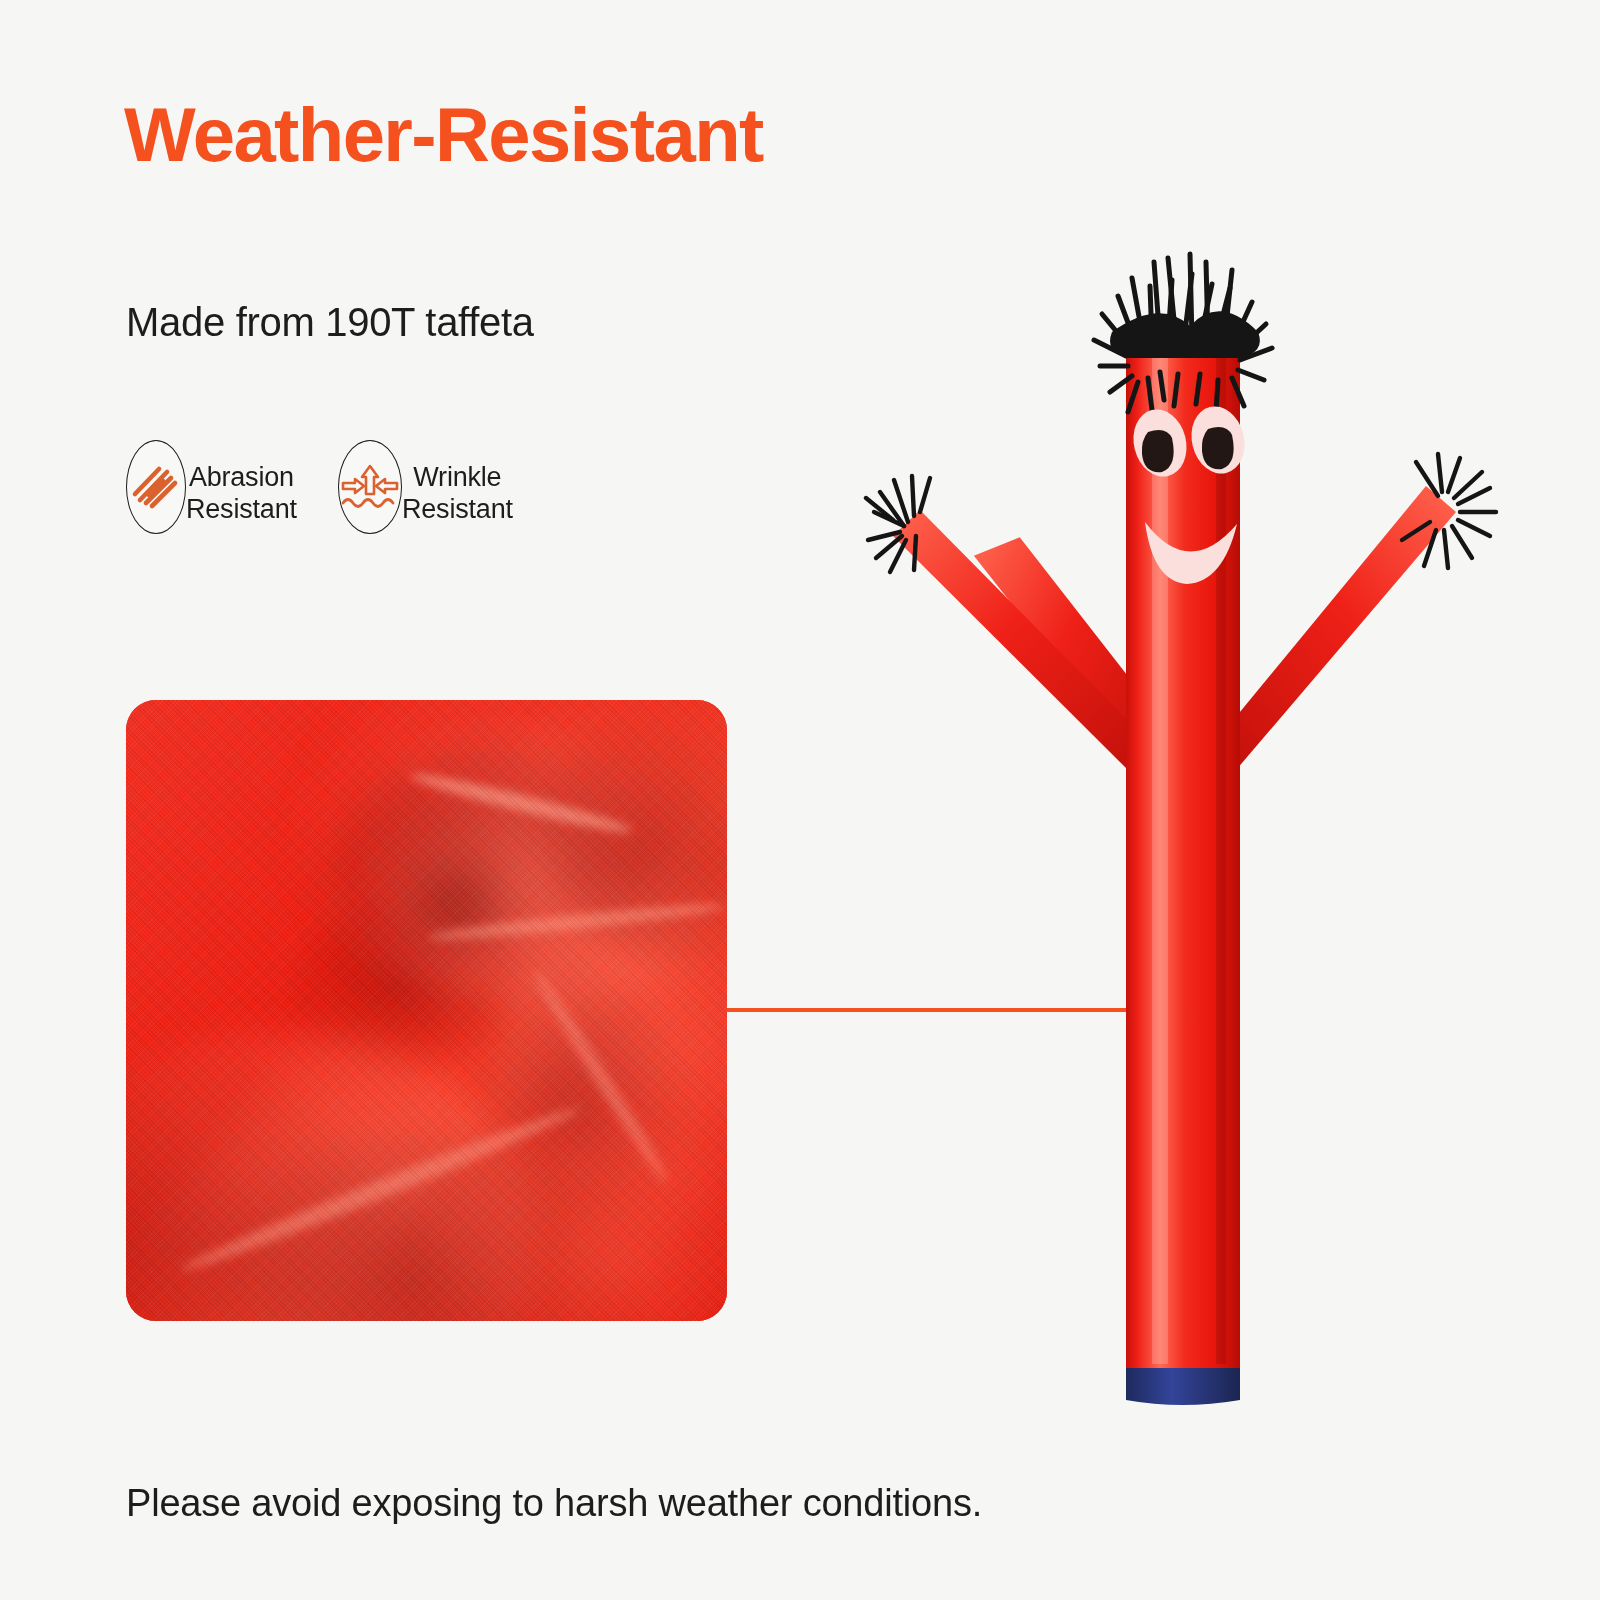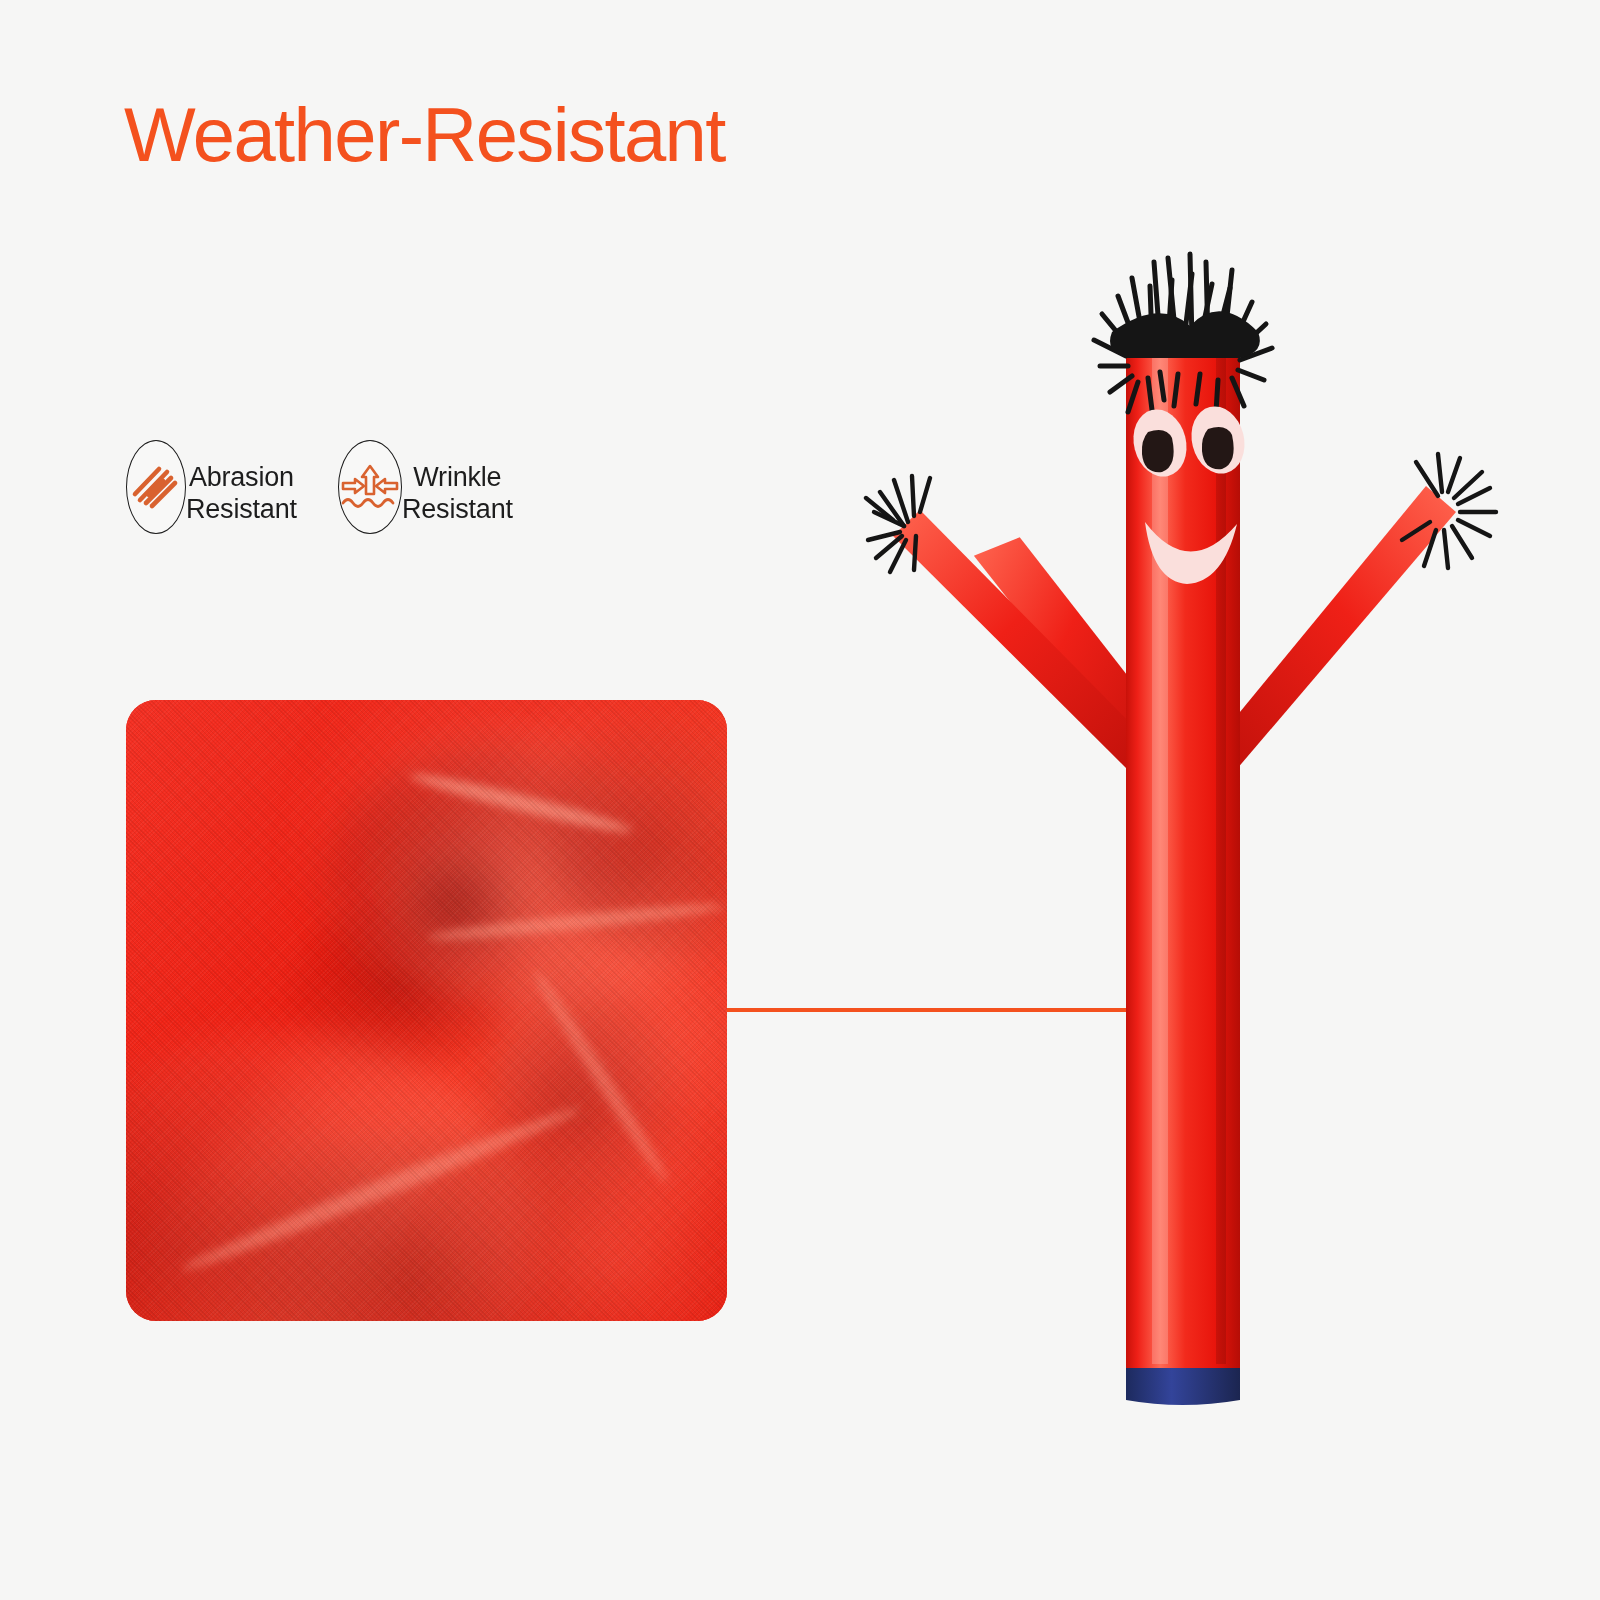--- a/index.html
+++ b/index.html
@@ -20,21 +20,21 @@
     background: #f6f6f5;
   }
 
   
   .headline {
     position: absolute;
     left: 124px;
     top: 92px;
     width: 960px;
     font-size: 76px;
-    font-weight: normal;
+    font-weight: bold;
     line-height: 1.13;
     letter-spacing: -1.6px;
     color: #f4511e;
   }
   .headline .line { display: block; white-space: nowrap; }
 
   .subheadline {
     position: absolute;
     left: 126px;
     top: 300px;
@@ -185,20 +185,21 @@
 </style>
 </head>
 <body>
 
 <div id="page">
 
   <div class="headline">
     <span class="line">Weather-Resistant</span>
   </div>
 
+  <div class="subheadline">Made from 190T taffeta</div>
 
   <div class="badges">
 
     <div class="badge">
       <div class="badge-circle">
         <span>
           <svg width="58" height="58" viewBox="0 0 58 58" aria-hidden="true">
             <g stroke="#d9622f" stroke-width="4.6" stroke-linecap="round">
               <line x1="8" y1="36" x2="32" y2="11"></line>
               <line x1="13" y1="42" x2="40" y2="14"></line>
@@ -379,14 +380,15 @@
           <path d="M285 282 q44 58 92 2 q-14 58 -50 60 q-34 -2 -42 -62 Z" fill="#fadfdc"></path>
         </g>
       </g>
 
       <g>
         <path d="M266 1128 L380 1128 L380 1160 Q322 1170 266 1160 Z" fill="url(#baseGrad)"></path>
       </g>
     </svg>
   </div>
 
+  <div class="footnote">Please avoid exposing to harsh weather conditions.</div>
 
 </div>
 
 </body></html>

